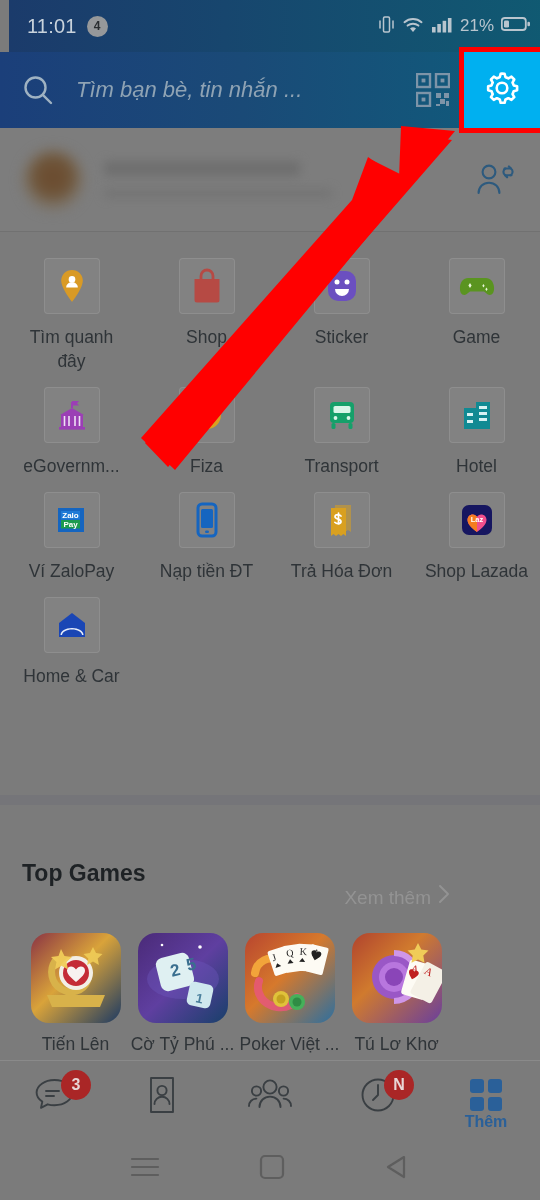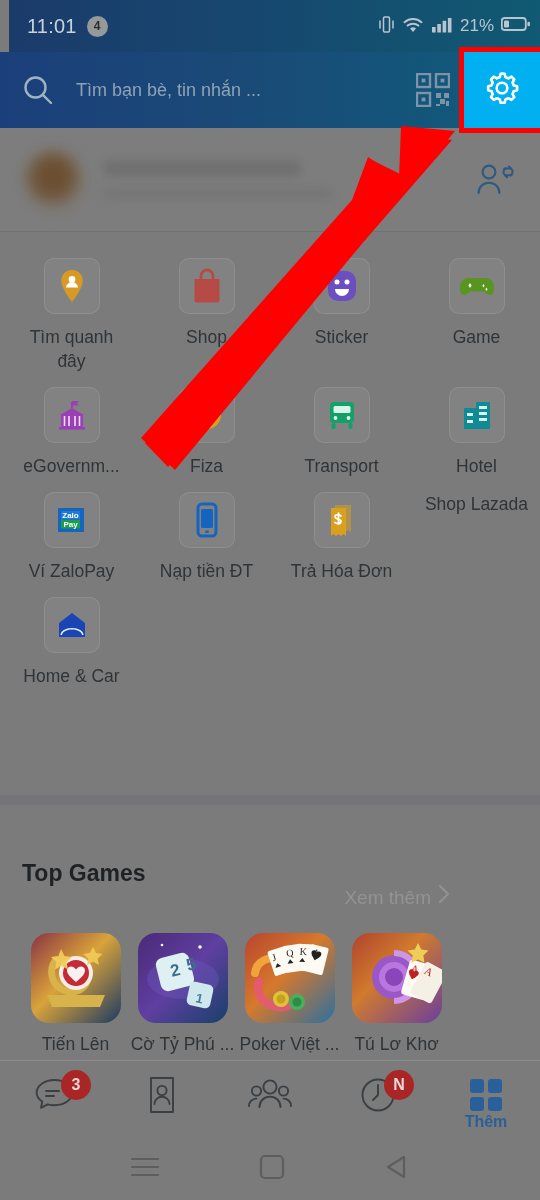--- a/index.html
+++ b/index.html
@@ -29,21 +29,21 @@
   .sb-right{ display:flex; align-items:center; gap:7px; color:#b9c5ce; }
   .sb-pct{ font-size:17px; color:#b9c5ce; }
 
   
   .appheader{
     position:absolute; top:52px; left:0; width:540px; height:76px;
     background:linear-gradient(to right,#1b3f7a 0%,#1a4a77 45%,#0f5d7c 100%);
     display:flex; align-items:center;
   }
   .search-ico{ width:76px; display:flex; align-items:center; justify-content:center; }
-  .search-ph{ color:#8fa3b4; font-size:18px; flex:1; }
+  .search-ph{ color:#8fa3b4; font-size:22px; flex:1;font-style:italic; }
   .qr-btn{ width:62px; display:flex; align-items:center; justify-content:center; }
   .gear-btn{
     width:76px; height:76px; background:#00b0f0;
     display:flex; align-items:center; justify-content:center;
     box-shadow:0 0 0 5px #ff0000;
     position:relative; z-index:6;
   }
 
   
   .profile{
@@ -68,21 +68,21 @@
   .pf-action{ width:46px; display:flex; justify-content:center; }
 
   
   .grid-wrap{
     position:absolute; top:232px; left:4px; width:540px; height:563px;
     background:#7b7b7b; padding-top:26px;
   }
   .grid{ display:grid; grid-template-columns:repeat(4,1fr); row-gap:14px; }
   .gcell{ display:flex; flex-direction:column; align-items:center; }
   .gtile{
-    width:56px;height:56px;border-radius:10px;
+    width:56px;height:56px;border-radius:4px;
     background:rgba(255,255,255,0.055);
     border:1px solid rgba(255,255,255,0.10);
     display:flex;align-items:center;justify-content:center;
     margin-bottom:11px;
   }
   .glabel{
     font-size:17.5px; color:#2f3438; text-align:center;
     line-height:24px; max-width:122px;
     white-space:pre-line;
   }
@@ -333,20 +333,28 @@
         <div class="gtile">
           <svg width="40" height="40" viewBox="0 0 40 40">
             <path d="M13 5h16v27l-3-2-3 2-3-2-3 2-3-2-3 2z" fill="#d9a020" opacity="0.55"></path>
             <path d="M9 8h15v28l-2.6-2-2.4 2-2.5-2-2.5 2-2.5-2-2.5 2z" fill="#d9a020"></path>
             <path d="M16.5 13v11M19 16c-.8-1-2-1.4-3.1-1.4-1.7 0-2.9.9-2.9 2.2 0 2.8 6 1.8 6 4.6 0 1.4-1.3 2.3-3 2.3-1.3 0-2.4-.5-3.2-1.4" fill="none" stroke="#fff" stroke-width="1.7" stroke-linecap="round"></path>
           </svg>
         </div>
         <div class="glabel">Trả Hóa Đơn</div>
       </div>
       <div class="gcell">
+        <div class="gtile">
+          <svg width="40" height="40" viewBox="0 0 40 40">
+            <rect x="5" y="5" width="30" height="30" rx="7" fill="#161660"></rect>
+            <path d="M20 32c-5.5-4-9.5-7.8-9.5-12.2 0-3.2 2.4-5.4 5.2-5.4 2 0 3.4 1 4.3 2.3.9-1.3 2.3-2.3 4.3-2.3 2.8 0 5.2 2.2 5.2 5.4C29.5 24.2 25.5 28 20 32z" fill="#f04e8c"></path>
+            <path d="M20 32c-5.5-4-9.5-7.8-9.5-12.2 0-3.2 2.4-5.4 5.2-5.4 2 0 3.4 1 4.3 2.3V32z" fill="#f47d20"></path>
+            <text x="20" y="22" font-family="Liberation Sans" font-size="7.5" font-weight="bold" fill="#fff" text-anchor="middle">Laz</text>
+          </svg>
+        </div>
         <div class="glabel">Shop Lazada</div>
       </div>
       <div class="gcell">
         <div class="gtile">
           <svg width="40" height="40" viewBox="0 0 40 40">
             <path d="M20 8l13 10v14H7V18z" fill="#1a46b5"></path>
             <path d="M8.5 30c0-3.8 5-7 11.5-7s11.5 3.2 11.5 7z" fill="#e8eefb"></path>
             <path d="M10 30c0-3 4.5-5.6 10-5.6S30 27 30 30z" fill="#1a46b5"></path>
           </svg>
         </div>

